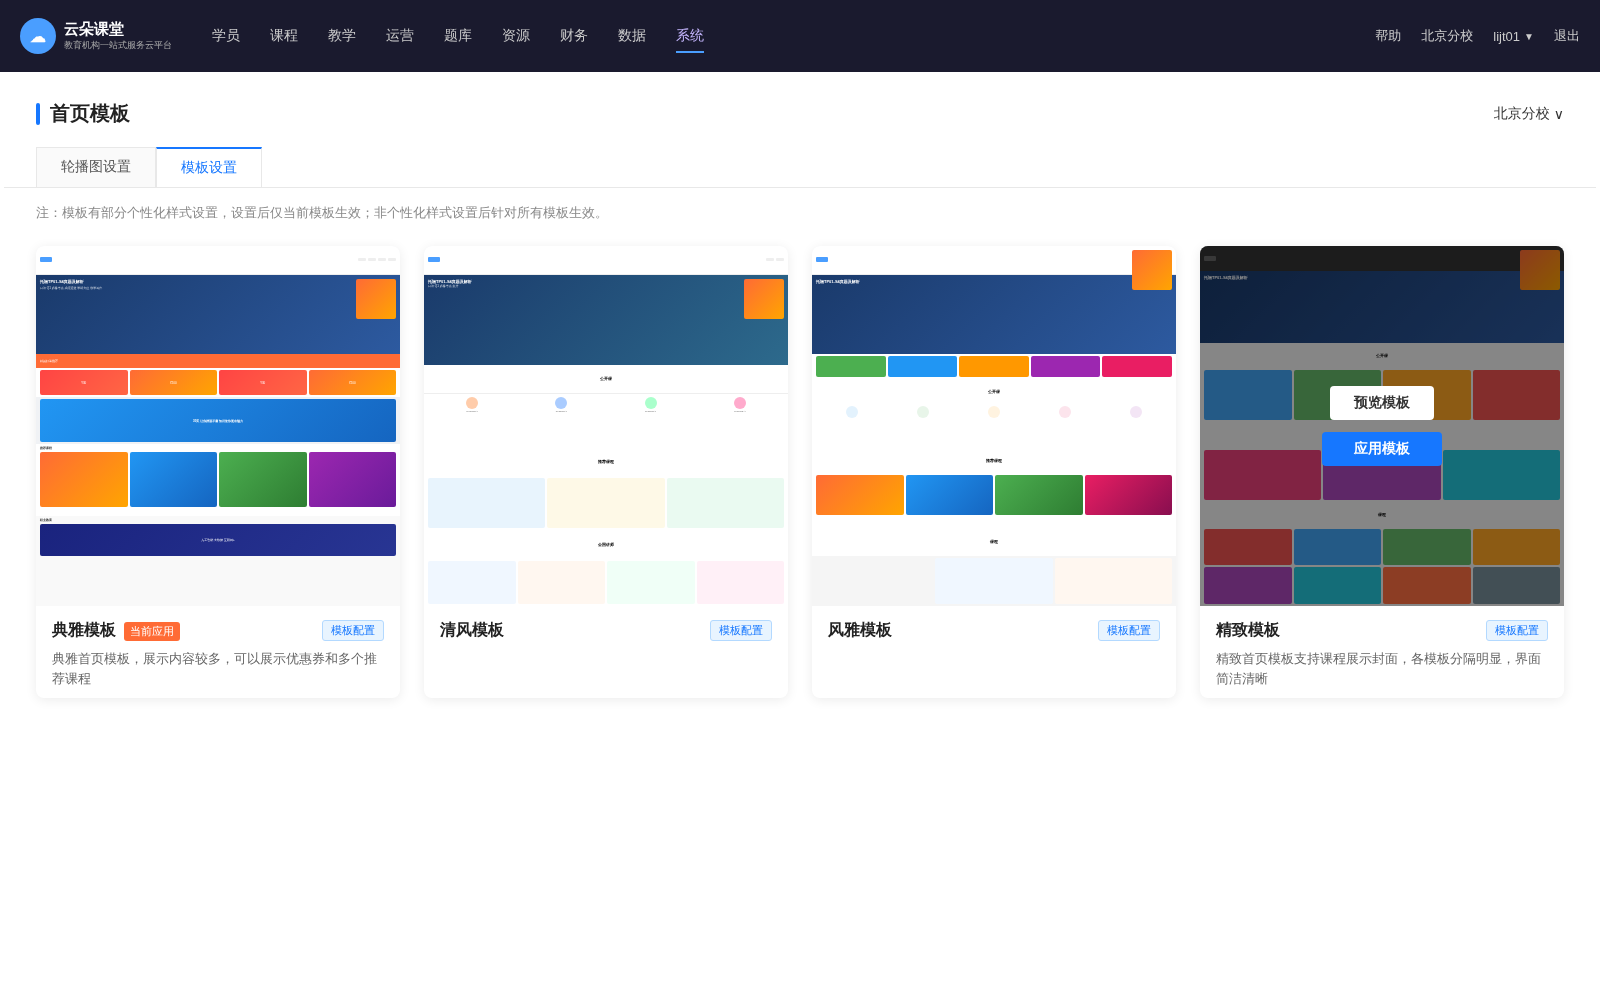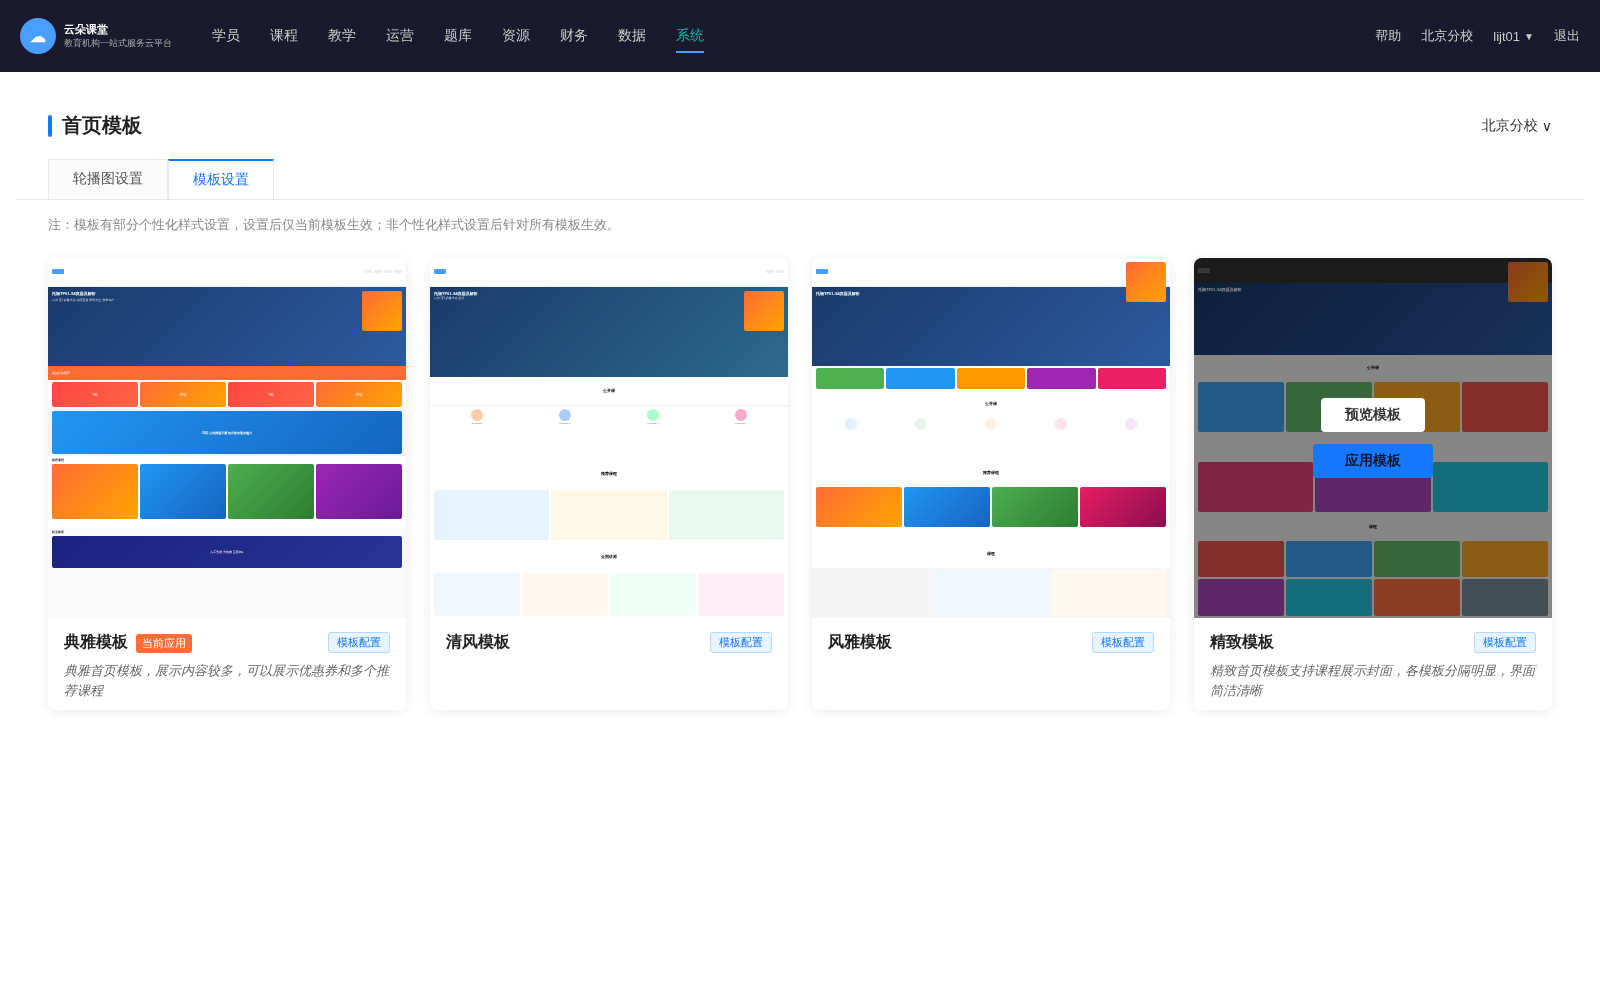--- a/index.html
+++ b/index.html
@@ -31,42 +31,42 @@
       font-size: 16px;
       font-weight: bold;
       margin-right: 8px;
     }
     .logo-text-block {
       display: flex;
       flex-direction: column;
     }
     .logo-main {
       color: white;
-      font-size: 11px;
+      font-size: 15px;
       font-weight: bold;
     }
     .logo-sub {
       color: #aaa;
       font-size: 9px;
     }
     .header-nav {
       display: flex;
       gap: 30px;
       flex: 1;
     }
     .nav-item {
       color: #ccc;
       font-size: 14px;
       cursor: pointer;
       padding: 4px 0;
       position: relative;
       text-decoration: none;
     }
     .nav-item.active {
-      color: #14b8a6;
+      color: #c4b5fd;
     }
     .nav-item.active::after {
       content: '';
       position: absolute;
       bottom: -4px;
       left: 0;
       right: 0;
       height: 2px;
       background: #4a9eff;
     }
@@ -86,21 +86,21 @@
       gap: 4px;
     }
     .chevron-down {
       font-size: 10px;
     }
 
     
     .page-content {
       background: white;
       min-height: 918px;
-      padding: 16px;
+      padding: 4px;
     }
 
     
     .page-header {
       display: flex;
       align-items: center;
       justify-content: space-between;
       padding: 24px 32px 0 32px;
     }
     .page-title-block {
@@ -295,21 +295,21 @@
       font-weight: 600;
       cursor: pointer;
       border: none;
     }
     .overlay-preview {
       background: white;
       color: #333;
     }
     .overlay-apply {
       background: #1677ff;
-      color: #0f172a;
+      color: #ffffff;
       min-width: 120px;
       text-align: center;
     }
 
     
     .template-info {
       padding: 14px 16px 10px 16px;
     }
     .template-title-row {
       display: flex;
@@ -336,21 +336,20 @@
       padding: 2px 8px;
       border-radius: 3px;
       cursor: pointer;
       margin-left: auto;
       border: 1px solid #b3d9ff;
     }
     .template-desc {
       font-size: 13px;
       color: #666;
       line-height: 1.5;
-      font-style: italic;
     }
     .mini-logo {
       width: 12px;
       height: 5px;
       background: #4a9eff;
       border-radius: 1px;
     }
   </style>
 </head>
 <body>

